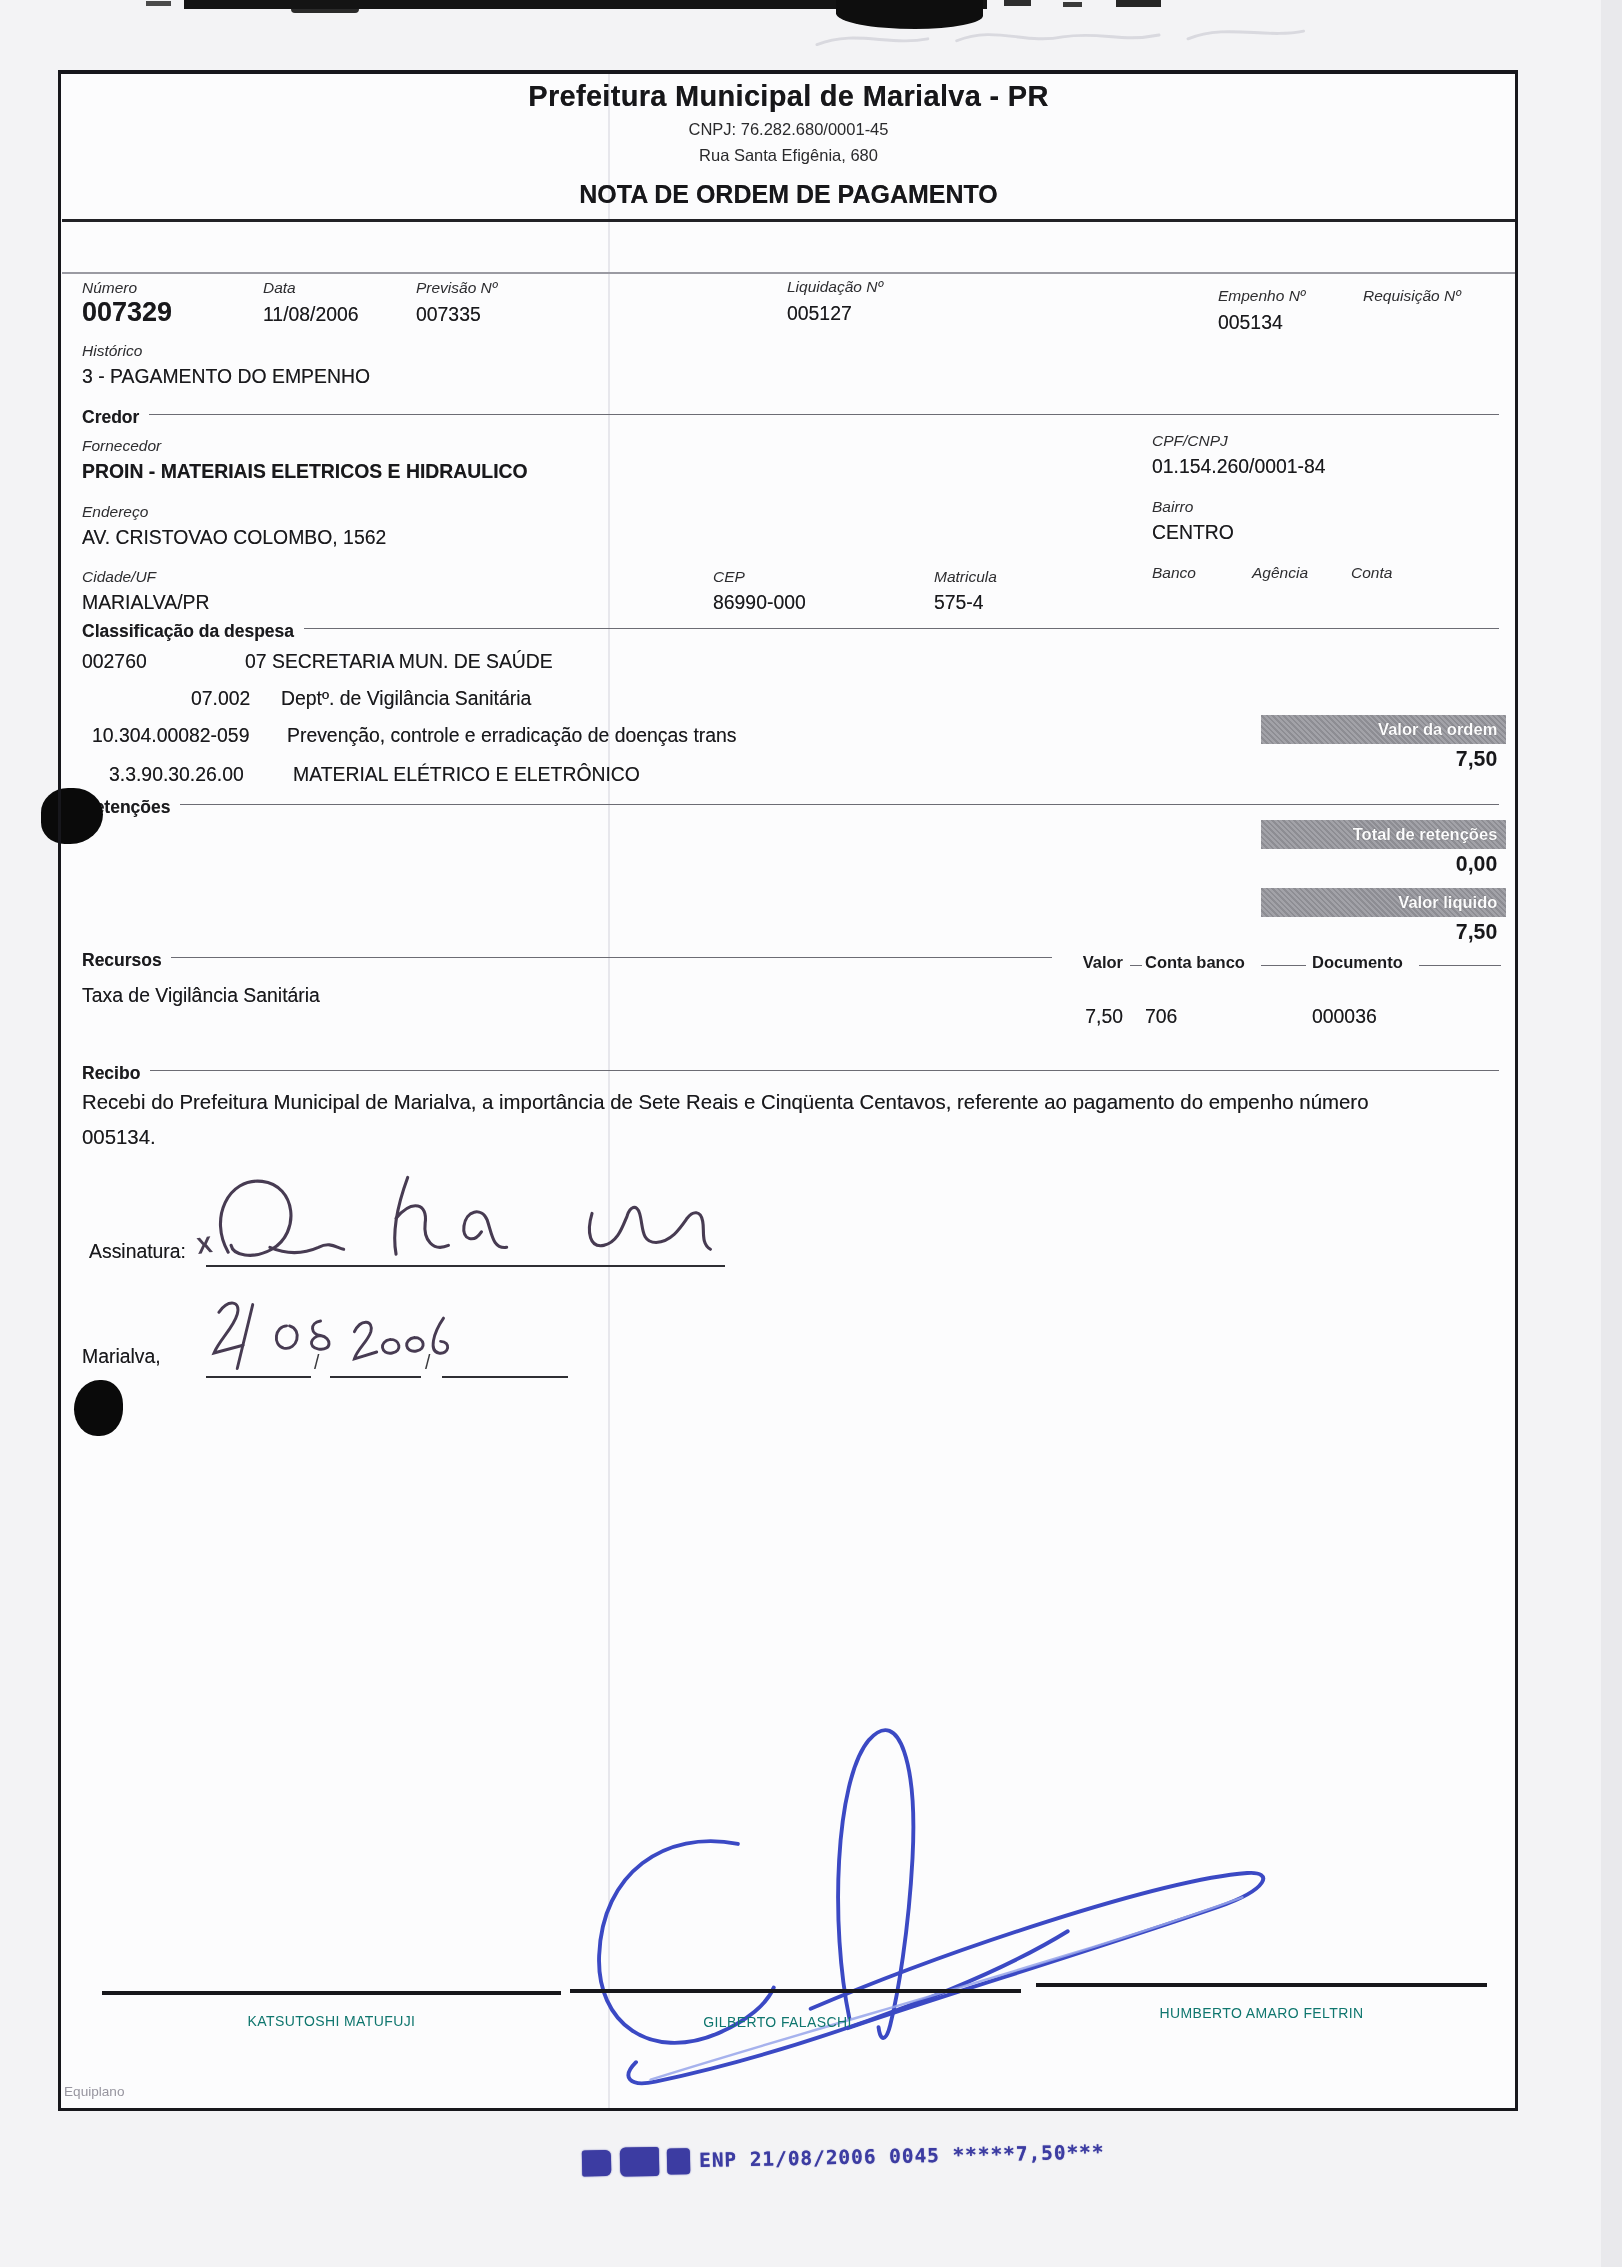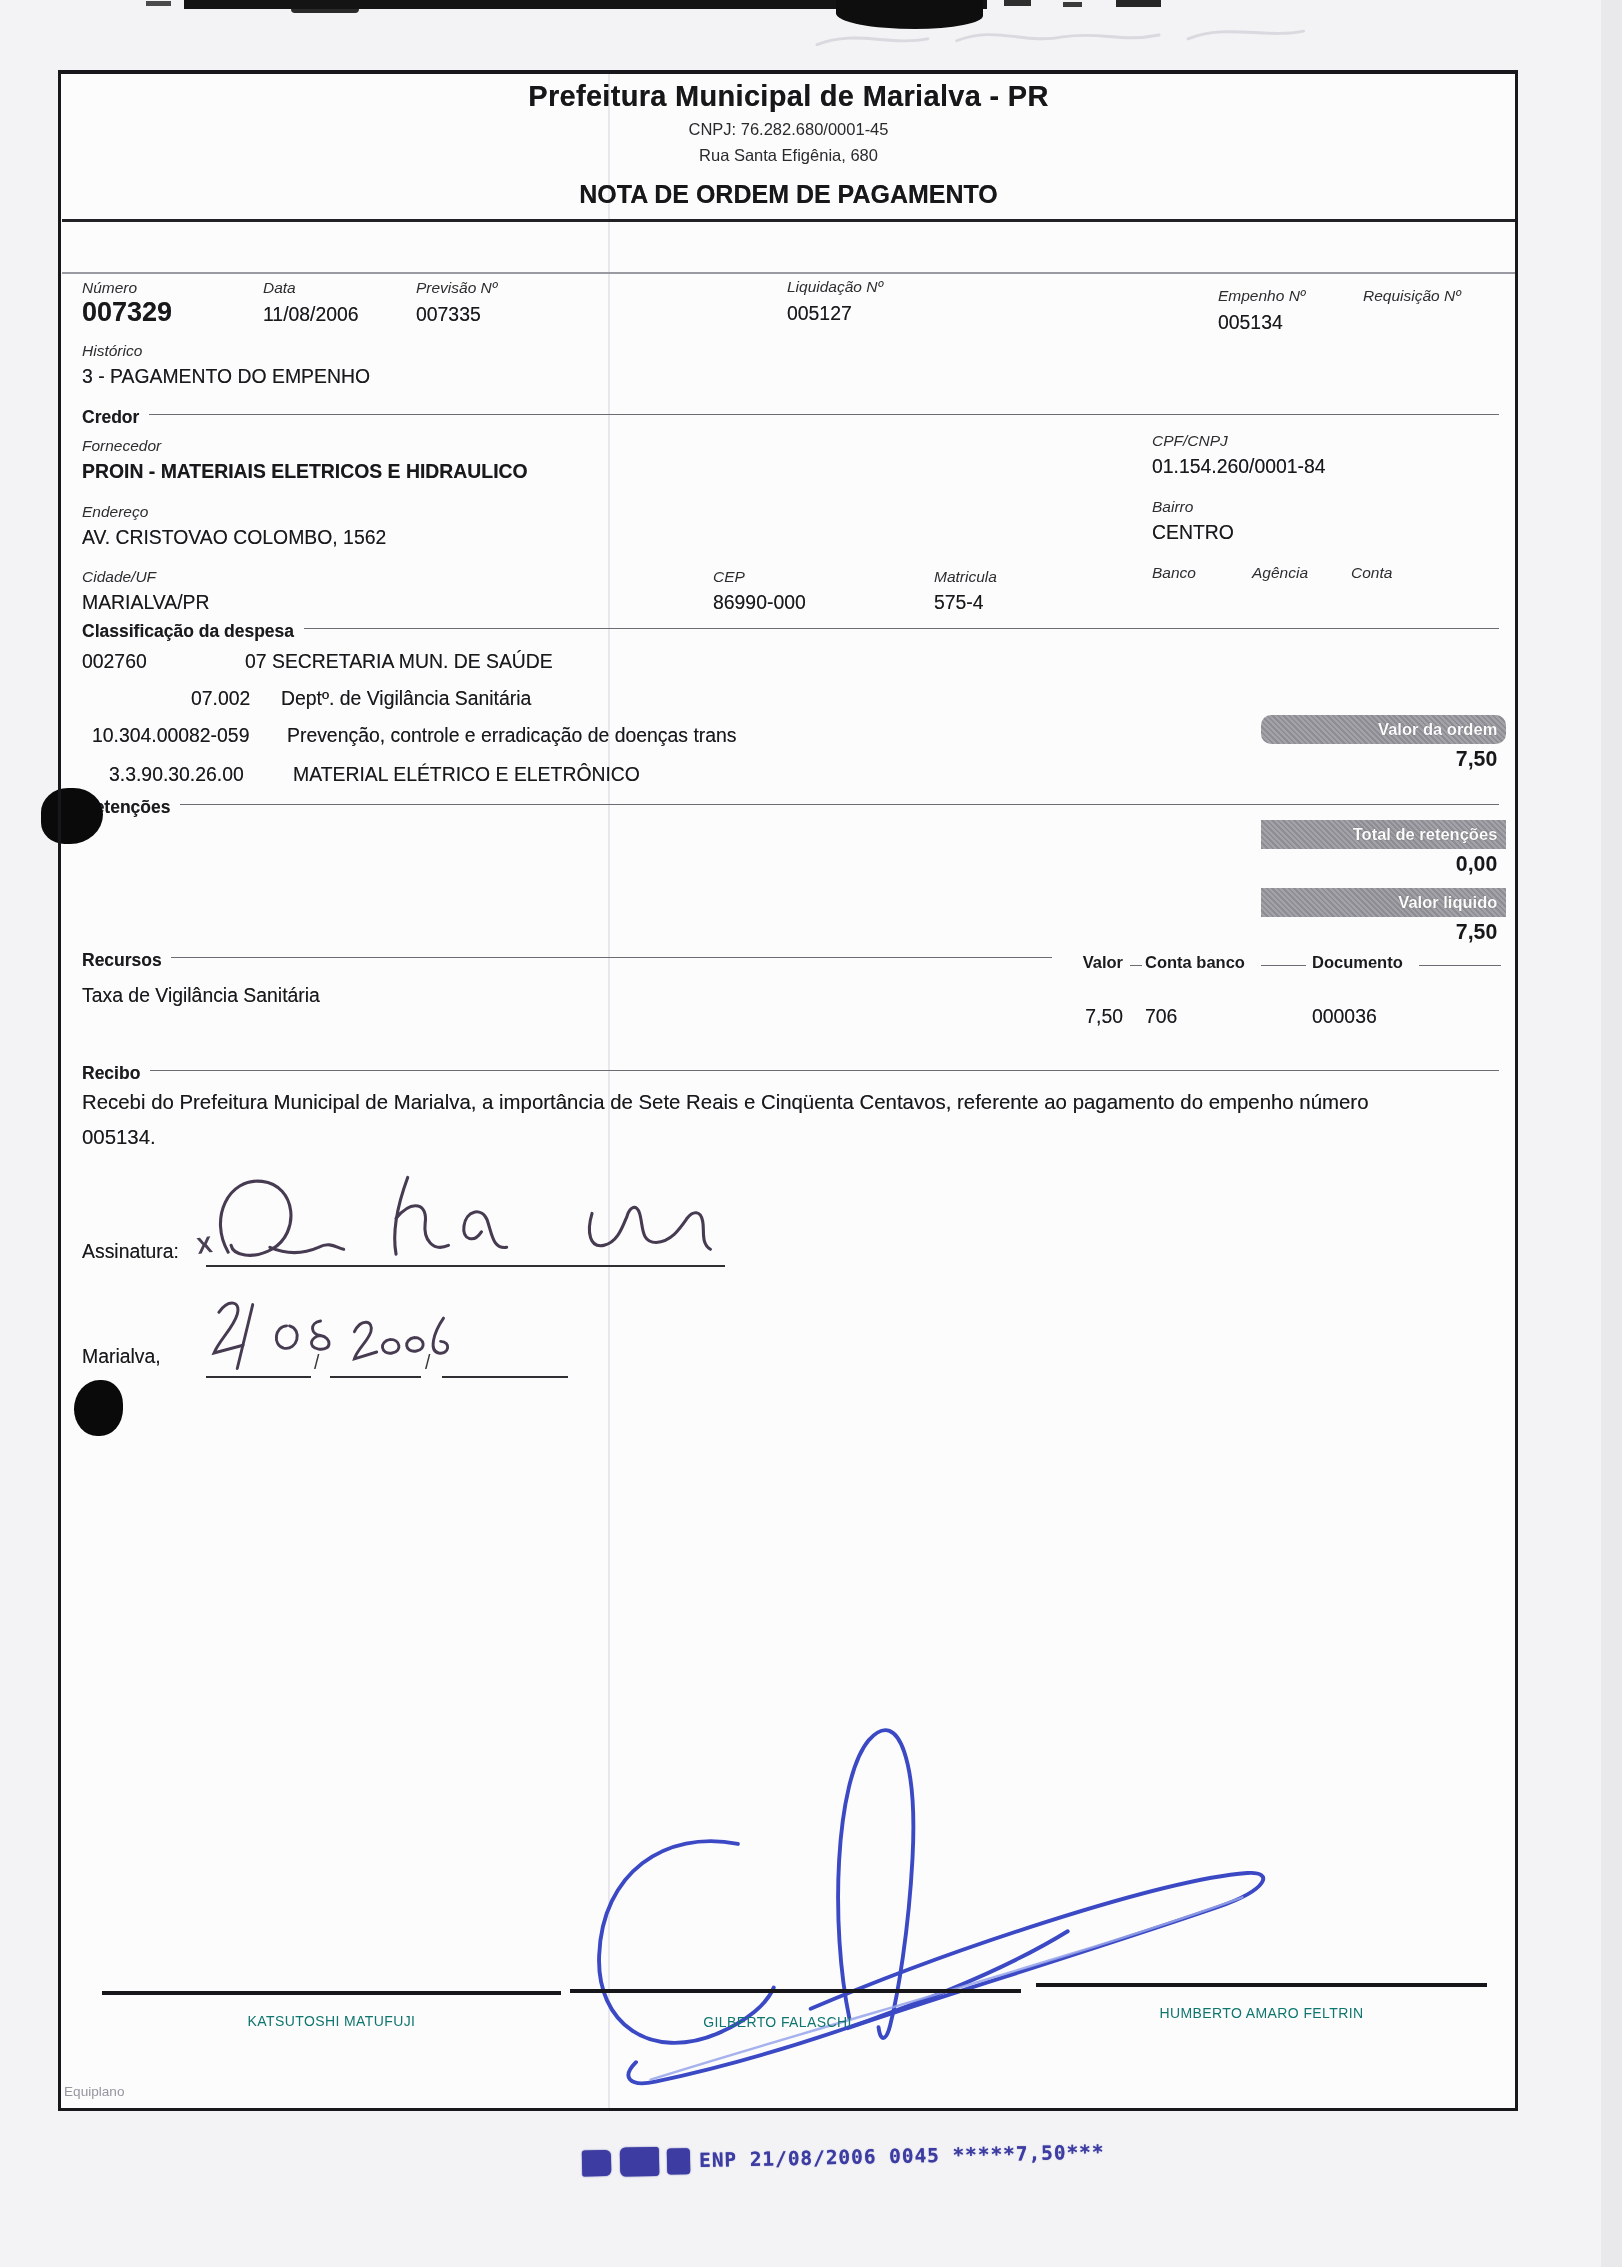--- a/index.html
+++ b/index.html
@@ -129,21 +129,21 @@
 </div>
 <div class="abs val" style="left:82px;top:650px;">002760</div>
 <div class="abs val" style="left:245px;top:650px;">07 SECRETARIA MUN. DE SAÚDE</div>
 <div class="abs val" style="left:191px;top:687px;">07.002</div>
 <div class="abs val" style="left:281px;top:687px;">Deptº. de Vigilância Sanitária</div>
 <div class="abs val" style="left:92px;top:724px;">10.304.00082-059</div>
 <div class="abs val" style="left:287px;top:724px;">Prevenção, controle e erradicação de doenças trans</div>
 <div class="abs val" style="left:109px;top:763px;">3.3.90.30.26.00</div>
 <div class="abs val" style="left:293px;top:763px;">MATERIAL ELÉTRICO E ELETRÔNICO</div>
 
-<div class="abs vbar" style="left:1261px;top:715px;border-radius:10px;">Valor da ordem</div>
+<div class="abs vbar" style="left:1261px;top:715px;">Valor da ordem</div>
 <div class="abs vval" style="left:1261px;top:747px;">7,50</div>
 
 <div class="abs shead" style="left:82px;top:798px;width:1417px;">
   <span class="t">Retenções</span>
     <span class="ln"></span>
 </div>
 <div class="abs vbar" style="left:1261px;top:820px;">Total de retenções</div>
 <div class="abs vval" style="left:1261px;top:852px;">0,00</div>
 <div class="abs vbar" style="left:1261px;top:888px;">Valor liquido</div>
 <div class="abs vval" style="left:1261px;top:920px;">7,50</div>
@@ -163,21 +163,21 @@
 <div class="abs val" style="left:1145px;top:1005px;">706</div>
 <div class="abs val" style="left:1312px;top:1005px;">000036</div>
 
 <div class="abs shead" style="left:82px;top:1064px;width:1417px;">
   <span class="t">Recibo</span>
     <span class="ln"></span>
 </div>
 <div class="abs val" style="left:82px;top:1091px;font-size:20.4px;">Recebi do Prefeitura Municipal de Marialva, a importância de Sete Reais e Cinqüenta Centavos, referente ao pagamento do empenho número</div>
 <div class="abs val" style="left:82px;top:1126px;font-size:20.4px;">005134.</div>
 
-<div class="abs val" style="left:82px;top:1240px;">Assinatura:</div>
+<div class="abs val" style="left:89px;top:1240px;">Assinatura:</div>
 <div class="abs xmark" style="left:197px;top:1232px;">X</div>
 <div class="abs uline" style="left:206px;top:1230px;width:519px;height:35px;"></div>
 <svg class="abs" style="left:136px;top:1160px;" width="621" height="131" viewBox="0 0 640 135">
   <g fill="none" stroke="#473b52" stroke-width="3.2" stroke-linecap="round">
     <path d="M95 95 C 75 60, 95 18, 130 22 C 165 26, 170 75, 140 92 C 120 103, 100 98, 98 88"></path>
     <path d="M138 90 C 152 96, 170 98, 188 90 C 200 84, 206 90, 214 92"></path>
     <path d="M280 18 C 270 45, 264 75, 268 97"></path>
     <path d="M268 60 C 285 40, 301 45, 298 65 C 296 82, 306 95, 322 88"></path>
     <path d="M356 74 C 348 86, 336 82, 338 68 C 340 52, 356 48, 362 62 C 367 77, 368 92, 382 90"></path>
     <path d="M470 55 C 464 75, 468 91, 482 88 C 496 85, 501 70, 506 58 C 509 48, 516 45, 519 55 C 523 68, 520 85, 536 85 C 552 84, 561 70, 568 60 C 574 52, 582 52, 584 63 C 586 73, 582 86, 592 92"></path>

